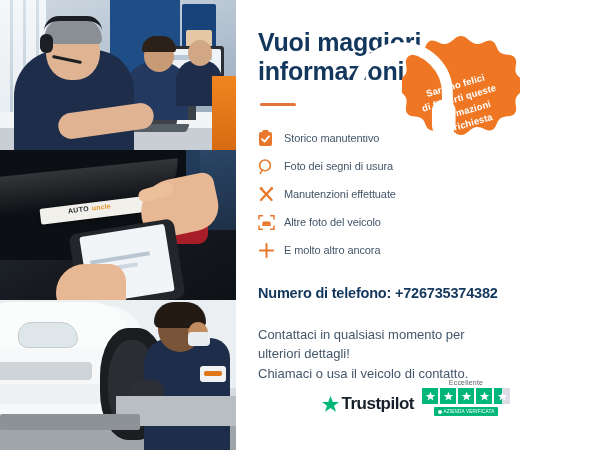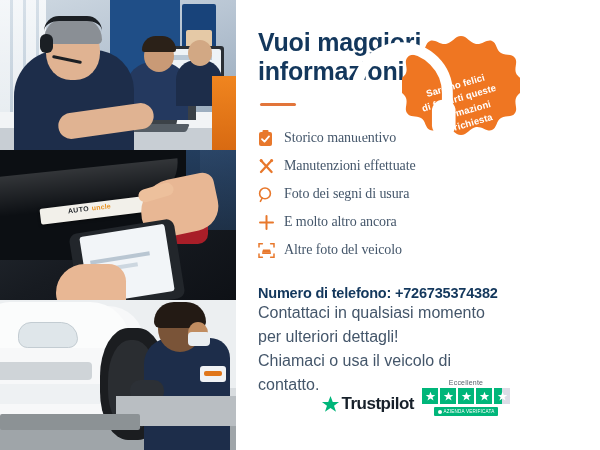--- a/index.html
+++ b/index.html
@@ -108,25 +108,25 @@
     position:absolute;left:50%;top:44px;transform:translate(-50%,0) rotate(-16deg);
     width:92px;text-align:center;color:#ffffff;font-size:9.5px;font-weight:bold;
     line-height:1.42;letter-spacing:.1px;
   }
   .badge-text span{display:block;}
 
   
   .features{list-style:none;margin:20px 0 0 0;padding:0;}
   .feature{display:flex;align-items:center;height:25px;margin-bottom:3px;}
   .fic{width:26px;flex:0 0 26px;display:flex;align-items:center;justify-content:flex-start;}
-  .flabel{font-size:14px;color:#44566a;letter-spacing:-.1px;font-family:Liberation Serif, serif;}
+  .flabel{font-size:11px;color:#44566a;letter-spacing:-.1px;}
 
   
   .phone{margin-top:22px;font-size:14.5px;font-weight:bold;color:#13375c;letter-spacing:-.2px;}
-  .sub{margin-top:0;font-size:16px;color:#44566a;line-height:1.5;}
+  .sub{margin-top:24px;font-size:13px;color:#44566a;line-height:1.5;}
 
   
   .tp{position:absolute;right:22px;bottom:34px;display:flex;align-items:flex-end;gap:8px;}
   .tp-logo{display:flex;align-items:center;gap:2px;padding-bottom:2px;}
   .tp-name{font-size:17px;font-weight:bold;color:#17202a;letter-spacing:-.5px;text-align:center;}
   .tp-right{display:flex;flex-direction:column;align-items:center;}
   .tp-cap{font-size:7px;color:#57616b;letter-spacing:.2px;margin-bottom:2px;}
   .stars{display:flex;gap:2px;}
   .star-box{width:16px;height:16px;background:#00b67a;display:flex;align-items:center;justify-content:center;}
   .star-box.half{background:linear-gradient(90deg,#00b67a 50%,#dcdce6 50%);}
@@ -242,59 +242,59 @@
             <rect x="1" y="2" width="13" height="14" rx="2" fill="#e8782c"></rect>
             <rect x="4.5" y="0" width="6" height="3.4" rx="1" fill="#e8782c"></rect>
             <path d="M4 9.2 L6.5 11.6 L11 6.4" fill="none" stroke="#ffffff" stroke-width="1.8" stroke-linecap="round" stroke-linejoin="round"></path>
           </svg>
         </span>
         <span class="flabel">Storico manutentivo</span>
       </li>
 
       <li class="feature">
         <span class="fic">
+          <svg width="16" height="17" viewBox="0 0 16 17">
+            <circle cx="7" cy="7.4" r="5.4" fill="none" stroke="#e8782c" stroke-width="1.6"></circle>
+            <path d="M4.2 12 L2.4 15.4" stroke="#e8782c" stroke-width="1.6" stroke-linecap="round"></path>
+          </svg>
+        </span>
+        <span class="flabel">Foto dei segni di usura</span>
+      </li>
+
+      <li class="feature">
+        <span class="fic">
           <svg width="17" height="17" viewBox="0 0 17 17">
             <path d="M3 2.5 L13.6 14" stroke="#e8782c" stroke-width="2.3" stroke-linecap="round"></path>
             <path d="M13.6 2.5 L3 14" stroke="#e8782c" stroke-width="2.3" stroke-linecap="round"></path>
             <circle cx="3.2" cy="2.6" r="1.5" fill="#e8782c"></circle>
             <circle cx="13.6" cy="2.6" r="1.5" fill="#e8782c"></circle>
           </svg>
         </span>
         <span class="flabel">Manutenzioni effettuate</span>
       </li>
 
       <li class="feature">
         <span class="fic">
-          <svg width="16" height="17" viewBox="0 0 16 17">
-            <circle cx="7" cy="7.4" r="5.4" fill="none" stroke="#e8782c" stroke-width="1.6"></circle>
-            <path d="M4.2 12 L2.4 15.4" stroke="#e8782c" stroke-width="1.6" stroke-linecap="round"></path>
-          </svg>
-        </span>
-        <span class="flabel">Foto dei segni di usura</span>
-      </li>
-
-      <li class="feature">
-        <span class="fic">
-          <svg width="17" height="17" viewBox="0 0 17 17">
-            <path d="M8.5 2 V15" stroke="#e8782c" stroke-width="2" stroke-linecap="round"></path>
-            <path d="M2 8.5 H15" stroke="#e8782c" stroke-width="2" stroke-linecap="round"></path>
-          </svg>
-        </span>
-        <span class="flabel">E molto altro ancora</span>
-      </li>
-
-      <li class="feature">
-        <span class="fic">
           <svg width="17" height="17" viewBox="0 0 17 17">
             <path d="M1 5 V1.8 H4.4 M12.6 1.8 H16 V5 M16 12 V15.2 H12.6 M4.4 15.2 H1 V12" fill="none" stroke="#e8782c" stroke-width="1.5" stroke-linecap="round"></path>
             <path d="M4 10.6 L5 7.6 h7 l1 3 z" fill="#e8782c"></path>
             <rect x="4" y="10.2" width="9" height="1.9" rx=".8" fill="#e8782c"></rect>
           </svg>
         </span>
         <span class="flabel">Altre foto del veicolo</span>
+      </li>
+
+      <li class="feature">
+        <span class="fic">
+          <svg width="17" height="17" viewBox="0 0 17 17">
+            <path d="M8.5 2 V15" stroke="#e8782c" stroke-width="2" stroke-linecap="round"></path>
+            <path d="M2 8.5 H15" stroke="#e8782c" stroke-width="2" stroke-linecap="round"></path>
+          </svg>
+        </span>
+        <span class="flabel">E molto altro ancora</span>
       </li>
 
     </ul>
 
     <div class="phone">Numero di telefono: +726735374382</div>
 
     <div class="sub">
       <div>Contattaci in qualsiasi momento per ulteriori dettagli!</div>
       <div>Chiamaci o usa il veicolo di contatto.</div>
     </div>

